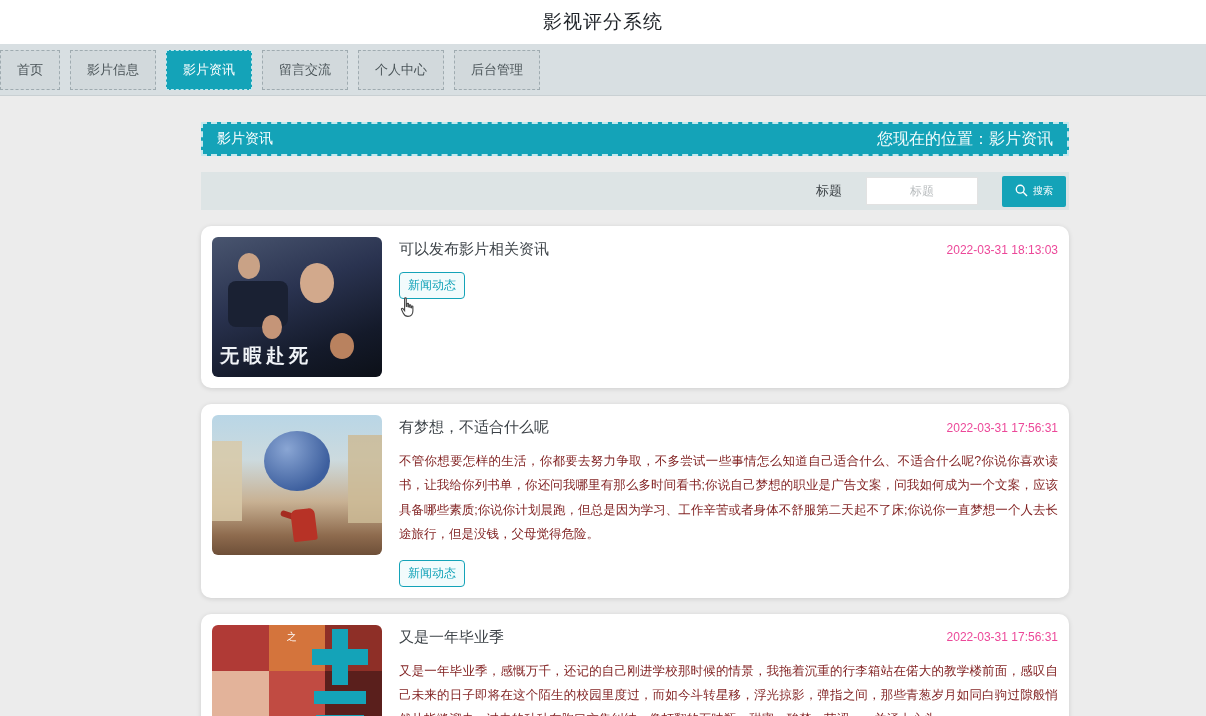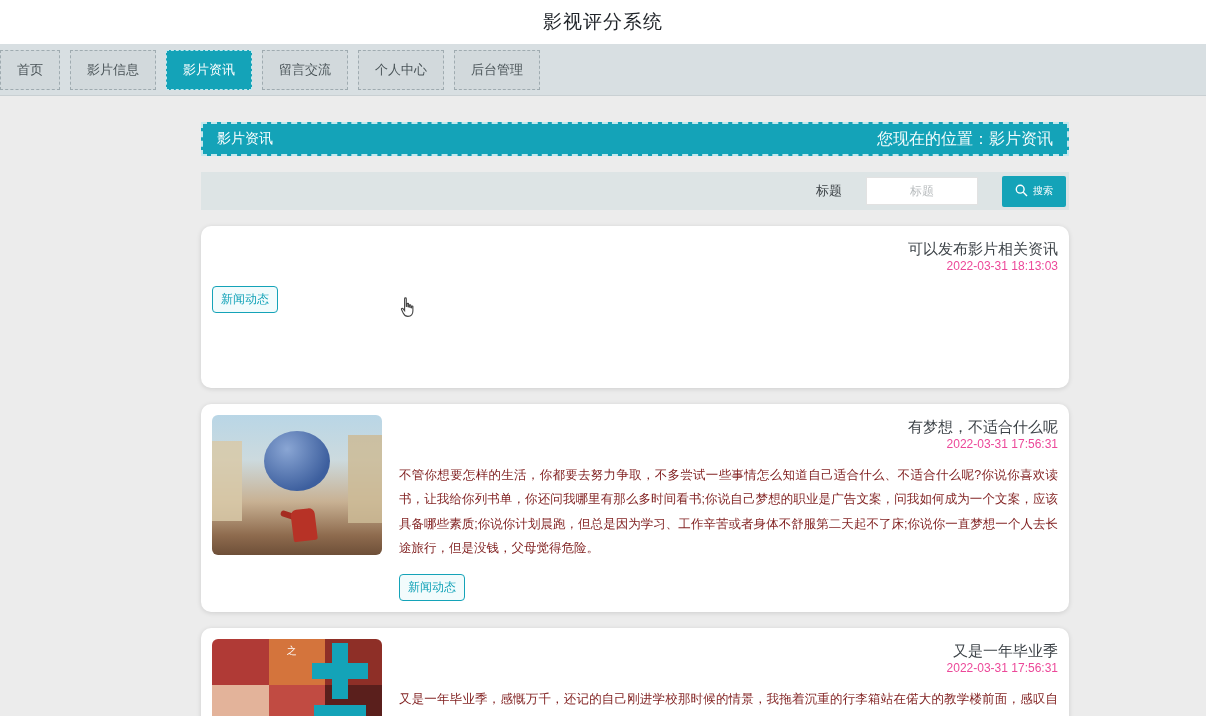--- a/index.html
+++ b/index.html
@@ -66,21 +66,21 @@
   .card {
     display:flex; background:#fff; border-radius:10px;
     box-shadow:0 1px 5px rgba(0,0,0,.13);
     padding:11px; margin-top:16px;
   }
   .card-img {
     width:170px; height:140px; border-radius:6px; margin-right:17px;
     flex:none; position:relative; overflow:hidden;
   }
   .card-body { flex:1; padding-top:3px; min-width:0; }
-  .card-head { display:flex; justify-content:space-between; align-items:flex-end;flex-direction:column; }
+  .card-head { display:flex; justify-content:space-between; align-items:center; }
   .card-title { font-size:15px; color:#3d4348; cursor:pointer; }
   .card-date { font-size:12px; color:#ec4899; white-space:nowrap; margin-left:12px; }
   .card-excerpt {
     margin-top:12px; font-size:12.5px; color:#7f1d1d; line-height:1.95;
     text-align:justify;
   }
   .tag-btn {
     display:inline-block; margin-top:13px; border:1px solid #14a3b8;
     color:#14a3b8; background:#f2fbfc; font-size:12px; padding:4px 8px;
     border-radius:4px; cursor:pointer; font-family:inherit;
@@ -161,20 +161,28 @@
           <svg width="13" height="13" viewBox="0 0 13 13">
               <circle cx="5.2" cy="5.2" r="3.9" fill="none" stroke="#ffffff" stroke-width="1.4"></circle>
               <line x1="8.3" y1="8.3" x2="12" y2="12" stroke="#ffffff" stroke-width="1.4"></line>
             </svg>
         </span>
         <span>搜索</span>
       </button>
     </div>
 
     <div class="card" style="min-height:162px;">
+      <div class="card-img poster1">
+        <div class="body-shadow"></div>
+        <div class="face f1"></div>
+        <div class="face f2"></div>
+        <div class="face f3"></div>
+        <div class="face f4"></div>
+        <div class="poster1-text">无暇赴死</div>
+      </div>
       <div class="card-body">
         <div class="card-head">
           <span class="card-title">可以发布影片相关资讯</span>
           <span class="card-date">2022-03-31 18:13:03</span>
         </div>
         <button class="tag-btn">新闻动态</button>
       </div>
     </div>
 
     <div class="card">

